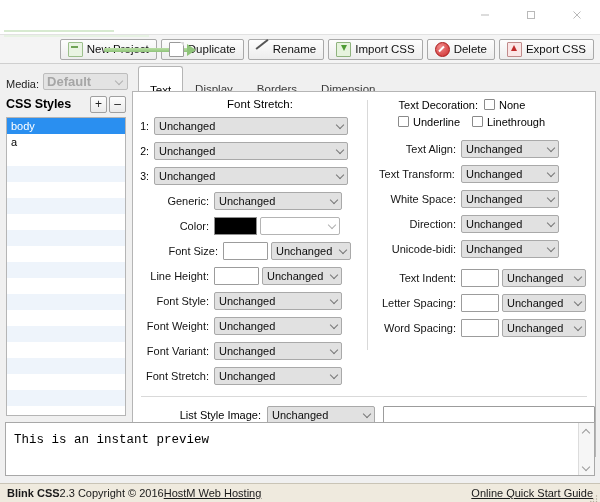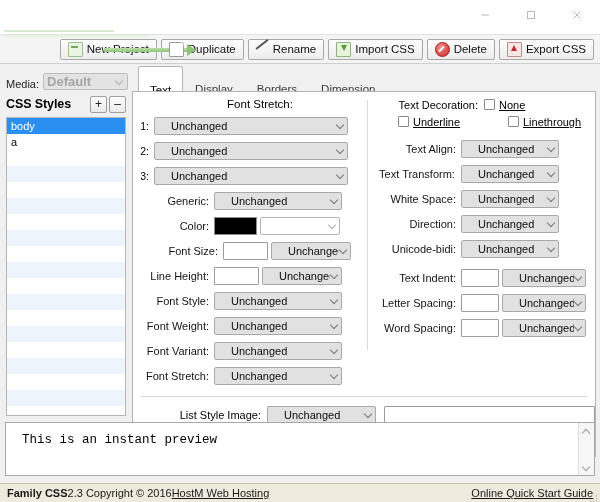--- a/index.html
+++ b/index.html
@@ -83,41 +83,41 @@
   .cols{display:flex;padding-top:4px;}
   .colL{width:228px;flex:0 0 228px;}
   .divider{width:1px;background:#d9d9d9;margin:4px 10px 0 6px;height:250px;flex:0 0 1px;}
   .colR{flex:1;min-width:0;}
 
   .ffhdr{text-align:center;font-size:11.5px;margin:2px 0 5px 26px;}
 
   .row{display:flex;align-items:center;height:21px;margin-bottom:4px;}
   .row .lab{text-align:right;font-size:11px;color:#141414;padding-right:5px;white-space:nowrap;}
   .combo{height:18px;background:#e1e1e1;border:1px solid #a9a9a9;border-radius:2px;display:flex;align-items:center;
-        padding:0 2px 0 16px;font-size:11px;color:#0c0c0c;box-sizing:border-box;}
+        padding:0 2px 0 4px;font-size:11px;color:#0c0c0c;box-sizing:border-box;}
   .combo .cv{flex:1;overflow:hidden;white-space:nowrap;}
   .tfield{height:18px;background:#fff;border:1px solid #9c9c9c;border-radius:1px;box-sizing:border-box;}
 
   .numlab{width:16px;text-align:right;padding-right:5px;font-size:10.5px;}
 
   
   .cbrow{display:flex;align-items:center;height:17px;}
   .cbtitle{width:100px;text-align:right;padding-right:6px;font-size:11px;}
   .cb{width:11px;height:11px;border:1px solid #8a8a8a;background:#fff;border-radius:1px;flex:0 0 11px;box-sizing:border-box;}
-  .cbtxt{padding-left:4px;font-size:11px;white-space:nowrap;text-decoration:underline;}
+  .cbtxt{padding-left:4px;font-size:11px;white-space:nowrap;}
   .cbcell{display:flex;align-items:center;width:86px;}
 
   
   .hrule{height:1px;background:#d9d9d9;margin:6px 8px 7px 8px;}
   .lsrow{display:flex;align-items:center;height:21px;margin-bottom:5px;padding-left:8px;}
   .lslab{font-size:11px;text-align:right;padding-right:6px;white-space:nowrap;}
 
   
   .preview{margin:6px 5px 0 5px;height:54px;background:#fff;border:1px solid #a8a8a8;position:relative;box-sizing:border-box;}
-  .pvtext{font-family:"Liberation Mono","DejaVu Sans Mono",monospace;font-size:12.5px;padding:10px 0 0 16px;color:#000;}
+  .pvtext{font-family:"Liberation Mono","DejaVu Sans Mono",monospace;font-size:12.5px;padding:10px 0 0 8px;color:#000;}
   .scroll{position:absolute;right:0;top:0;bottom:0;width:16px;background:#f6f6f6;border-left:1px solid #dcdcdc;
         display:flex;flex-direction:column;align-items:center;justify-content:space-between;padding:5px 0;box-sizing:border-box;}
   .sarrow{width:9px;height:6px;position:relative;}
   .sarrow:after{content:"";position:absolute;left:1px;top:0;width:5px;height:5px;border-right:1.4px solid #9a9a9a;border-bottom:1.4px solid #9a9a9a;}
   .sarrow.up:after{transform:rotate(-135deg);top:2px;}
   .sarrow.dn:after{transform:rotate(45deg);}
 
   
   .status{position:absolute;left:0;right:0;bottom:0;height:19px;background:#efeade;border-top:1px solid #c9c4b6;
         display:flex;align-items:center;padding:0 7px;box-sizing:border-box;font-size:11px;color:#1a1a1a;}
@@ -336,21 +336,21 @@
                 <span class="cb"></span>
                 <span class="cbtxt">None</span>
               </span>
             </div>
             <div class="cbrow">
               <span class="cbtitle" style="width:100px;"></span>
               <span class="cbcell" style="width:0;margin-left:-86px;">
                 <span class="cb"></span>
                 <span class="cbtxt">Underline</span>
               </span>
-              <span class="cbcell" style="margin-left:110px;">
+              <span class="cbcell" style="margin-left:74px;">
                 <span class="cb"></span>
                 <span class="cbtxt">Linethrough</span>
               </span>
             </div>
 
             <div style="height:8px;"></div>
 
             <div class="row">
               <span class="lab" style="width:78px;">Text Align:</span>
               <span class="combo" style="width:98px;">
@@ -445,21 +445,21 @@
 
   <div class="preview">
     <div class="pvtext">This is an instant preview</div>
     <div class="scroll">
       <span class="sarrow up"></span>
       <span class="sarrow dn"></span>
     </div>
   </div>
 
   <div class="status">
-    <span class="bold">Family CSS</span>
+    <span class="bold">Blink CSS</span>
     <span> 2.3 Copyright © 2016 </span>
     <span class="link">HostM Web Hosting</span>
     <span class="sp"></span>
     <span class="link">Online Quick Start Guide</span>
     <span class="grip">
       <svg width="8" height="8" viewBox="0 0 8 8">
           <circle cx="6.5" cy="2" r="0.7" fill="#b3ad9d"></circle>
           <circle cx="6.5" cy="5" r="0.7" fill="#b3ad9d"></circle>
           <circle cx="3.5" cy="5" r="0.7" fill="#b3ad9d"></circle>
           <circle cx="6.5" cy="7.5" r="0.7" fill="#b3ad9d"></circle>

